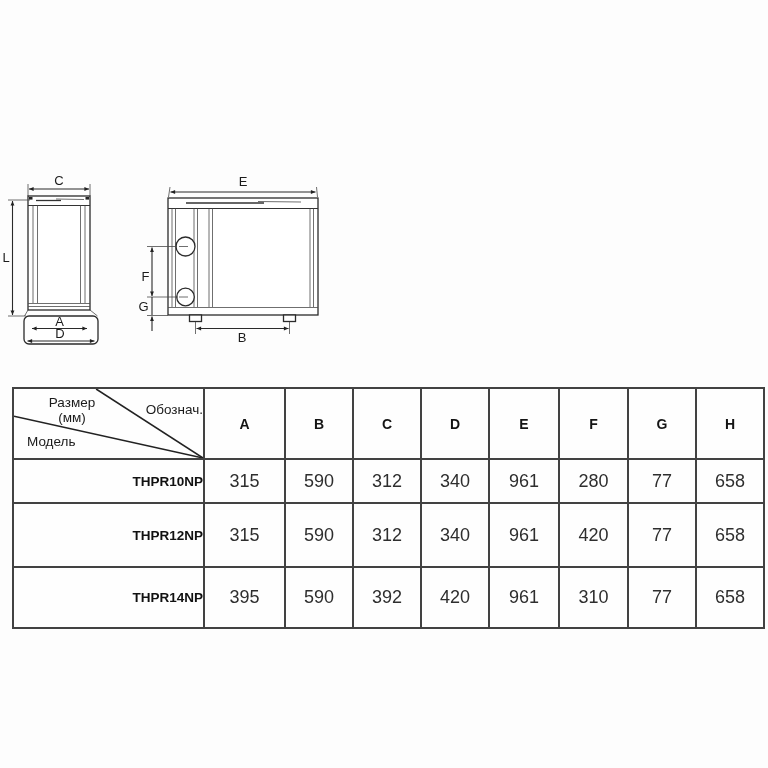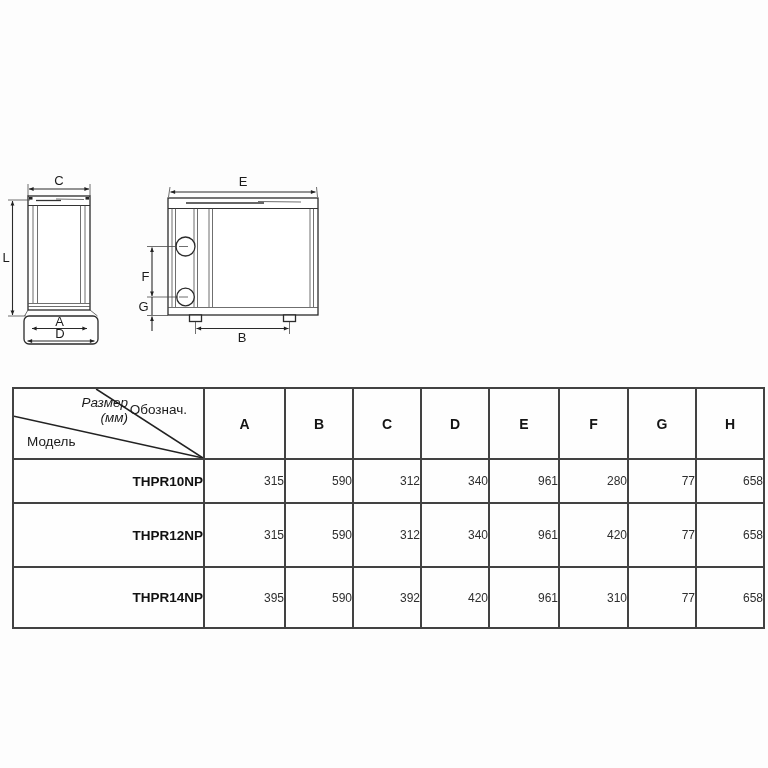--- a/index.html
+++ b/index.html
@@ -23,26 +23,26 @@
     position:absolute; left:12px; top:387px;
     border-collapse:collapse; table-layout:fixed;
     background:#fefefe;
   }
   .dim-table td, .dim-table th {
     border:2px solid #424242; padding:0; margin:0;
     font-family:"Liberation Sans", sans-serif;
   }
   .col-letter { font-weight:bold; font-size:14px; text-align:center; color:#141414; }
   .model-cell { font-weight:bold; font-size:13.5px; text-align:right; padding-left:10px; color:#111111; }
-  .num-cell   { font-size:12px; text-align:right; color:#2e2e2e; font-weight:normal; }
+  .num-cell   { font-size:18px; text-align:center; color:#2e2e2e; font-weight:normal; }
   .corner-cell { position:relative; padding:0; }
   .corner-cell svg { position:absolute; left:0; top:0; width:100%; height:100%; }
   .corner-label { position:absolute; font-size:13.5px; color:#1b1b1b; white-space:nowrap; }
-  .lbl-size { left:30px; top:6px; width:84px; text-align:right; line-height:15px;font-style:italic; }
-  .lbl-designation { right:16px; top:13px; }
+  .lbl-size { left:16px; top:6px; width:84px; text-align:center; line-height:15px; }
+  .lbl-designation { right:0; top:13px; }
   .lbl-model { left:13px; top:45px; }
 </style>
 </head>
 <body>
 
 <div id="page">
 
   <svg id="drawing" viewBox="0 0 768 380">
     <defs>
       <marker id="arr" viewBox="0 0 10 10" refX="10" refY="5" markerWidth="8" markerHeight="4.6" markerUnits="userSpaceOnUse" orient="auto-start-reverse">

